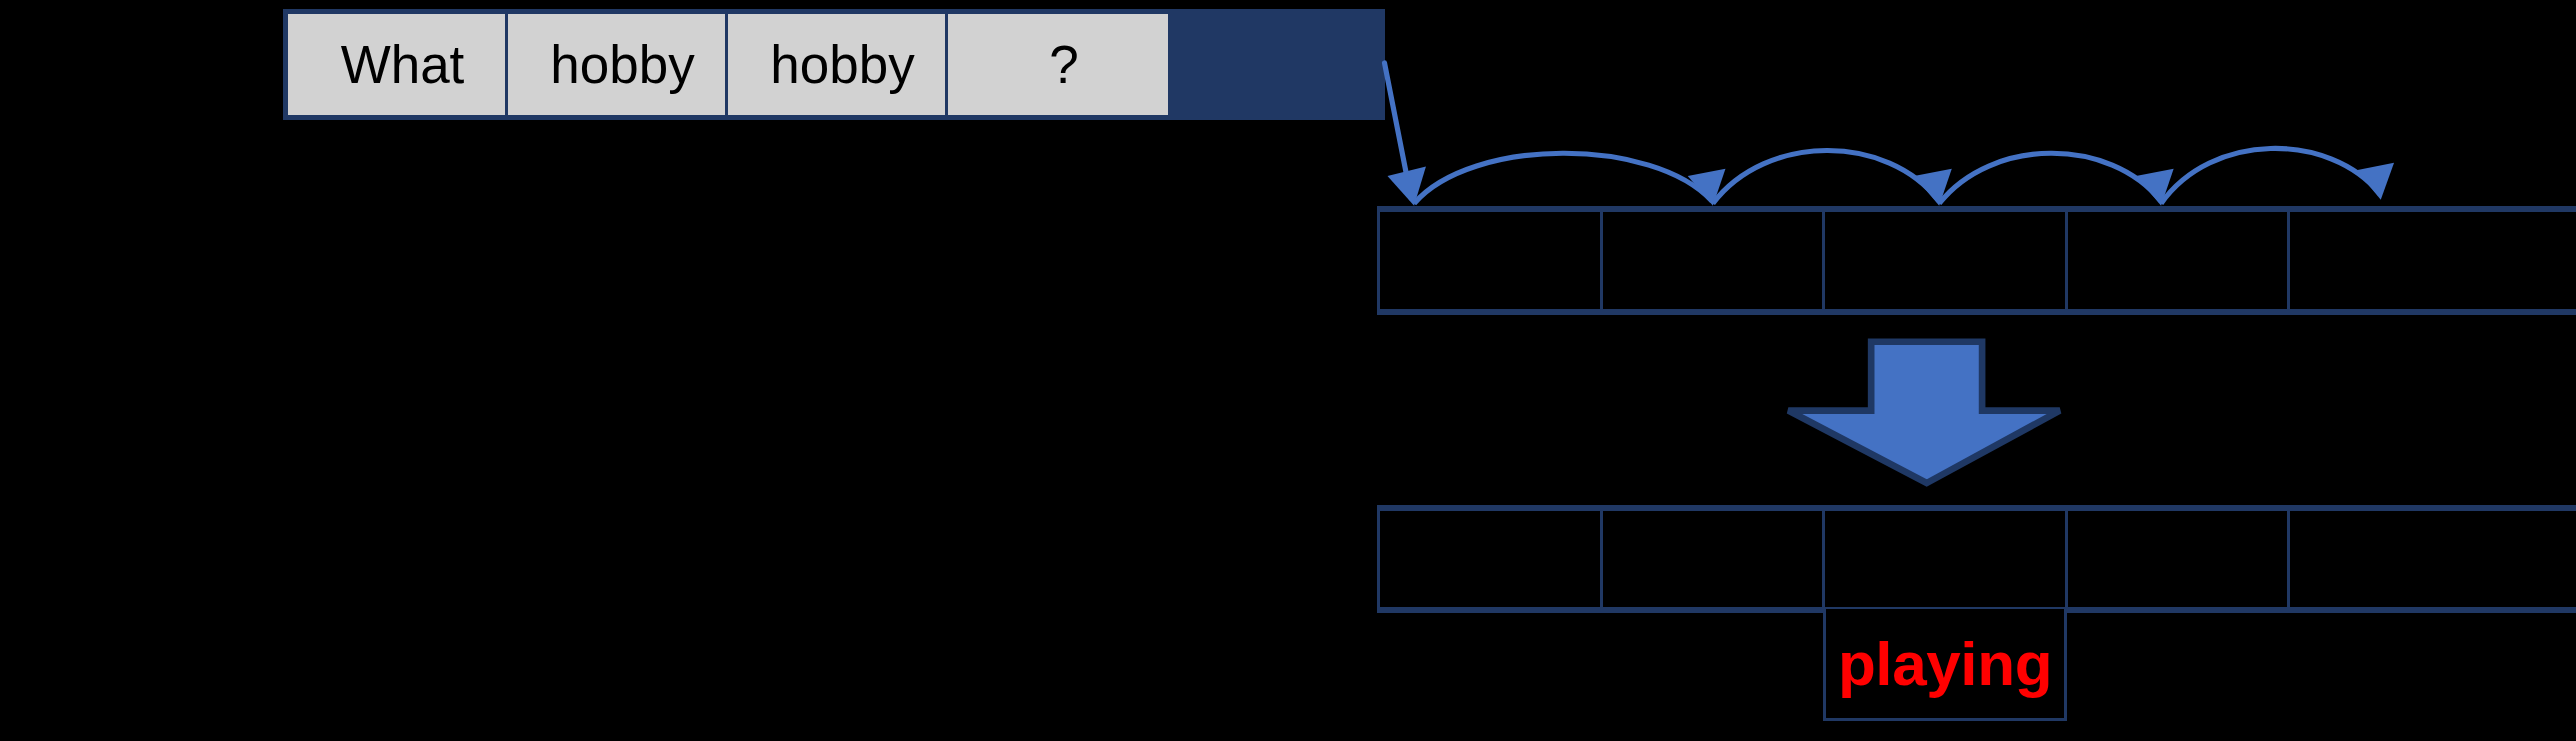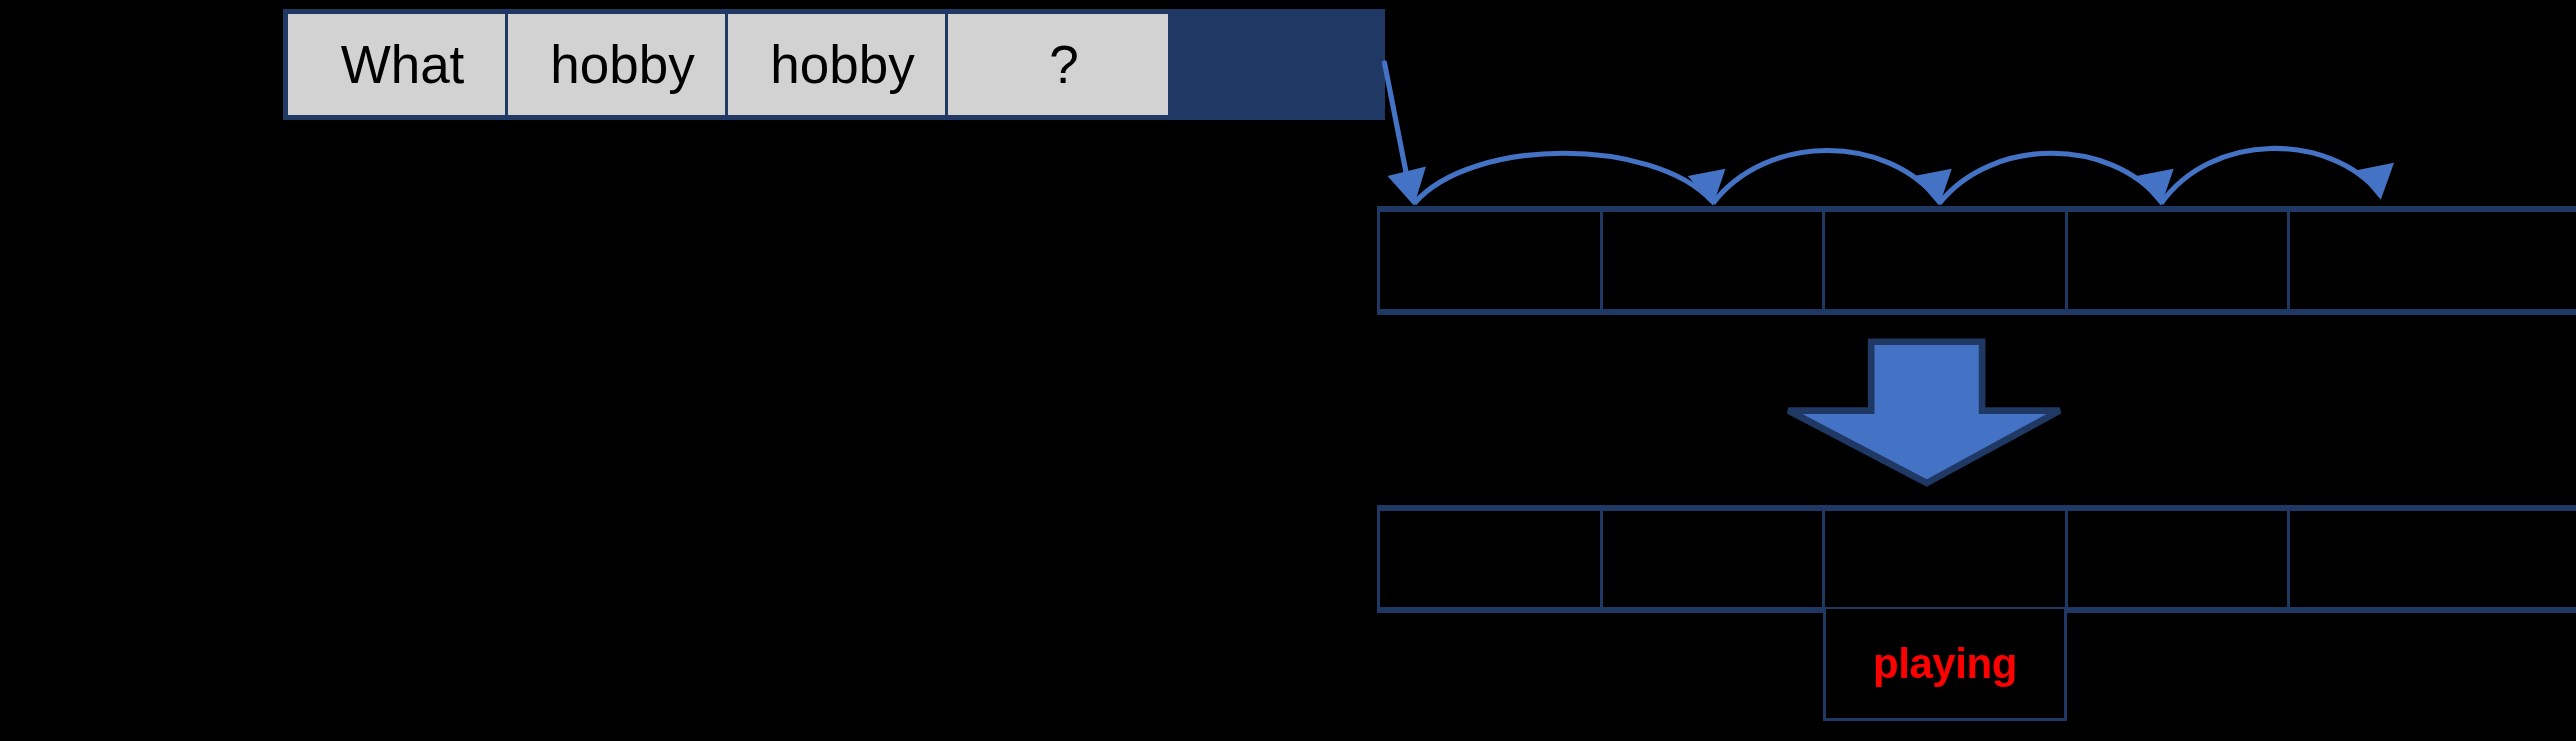--- a/index.html
+++ b/index.html
@@ -109,21 +109,21 @@
     box-sizing: border-box;
     border: 3.7px solid #203864;
     border-top: none;
     background: #000000;
     display: flex;
     align-items: center;
     justify-content: center;
   }
   #output-word-label {
     color: #ff0000;
-    font-size: 42px;
+    font-size: 62px;
     font-weight: bold;
     font-family: "Liberation Sans", sans-serif;
     line-height: 1;
     letter-spacing: -0.4px;
   }
 
   
   #overlay {
     position: absolute;
     left: 0;

